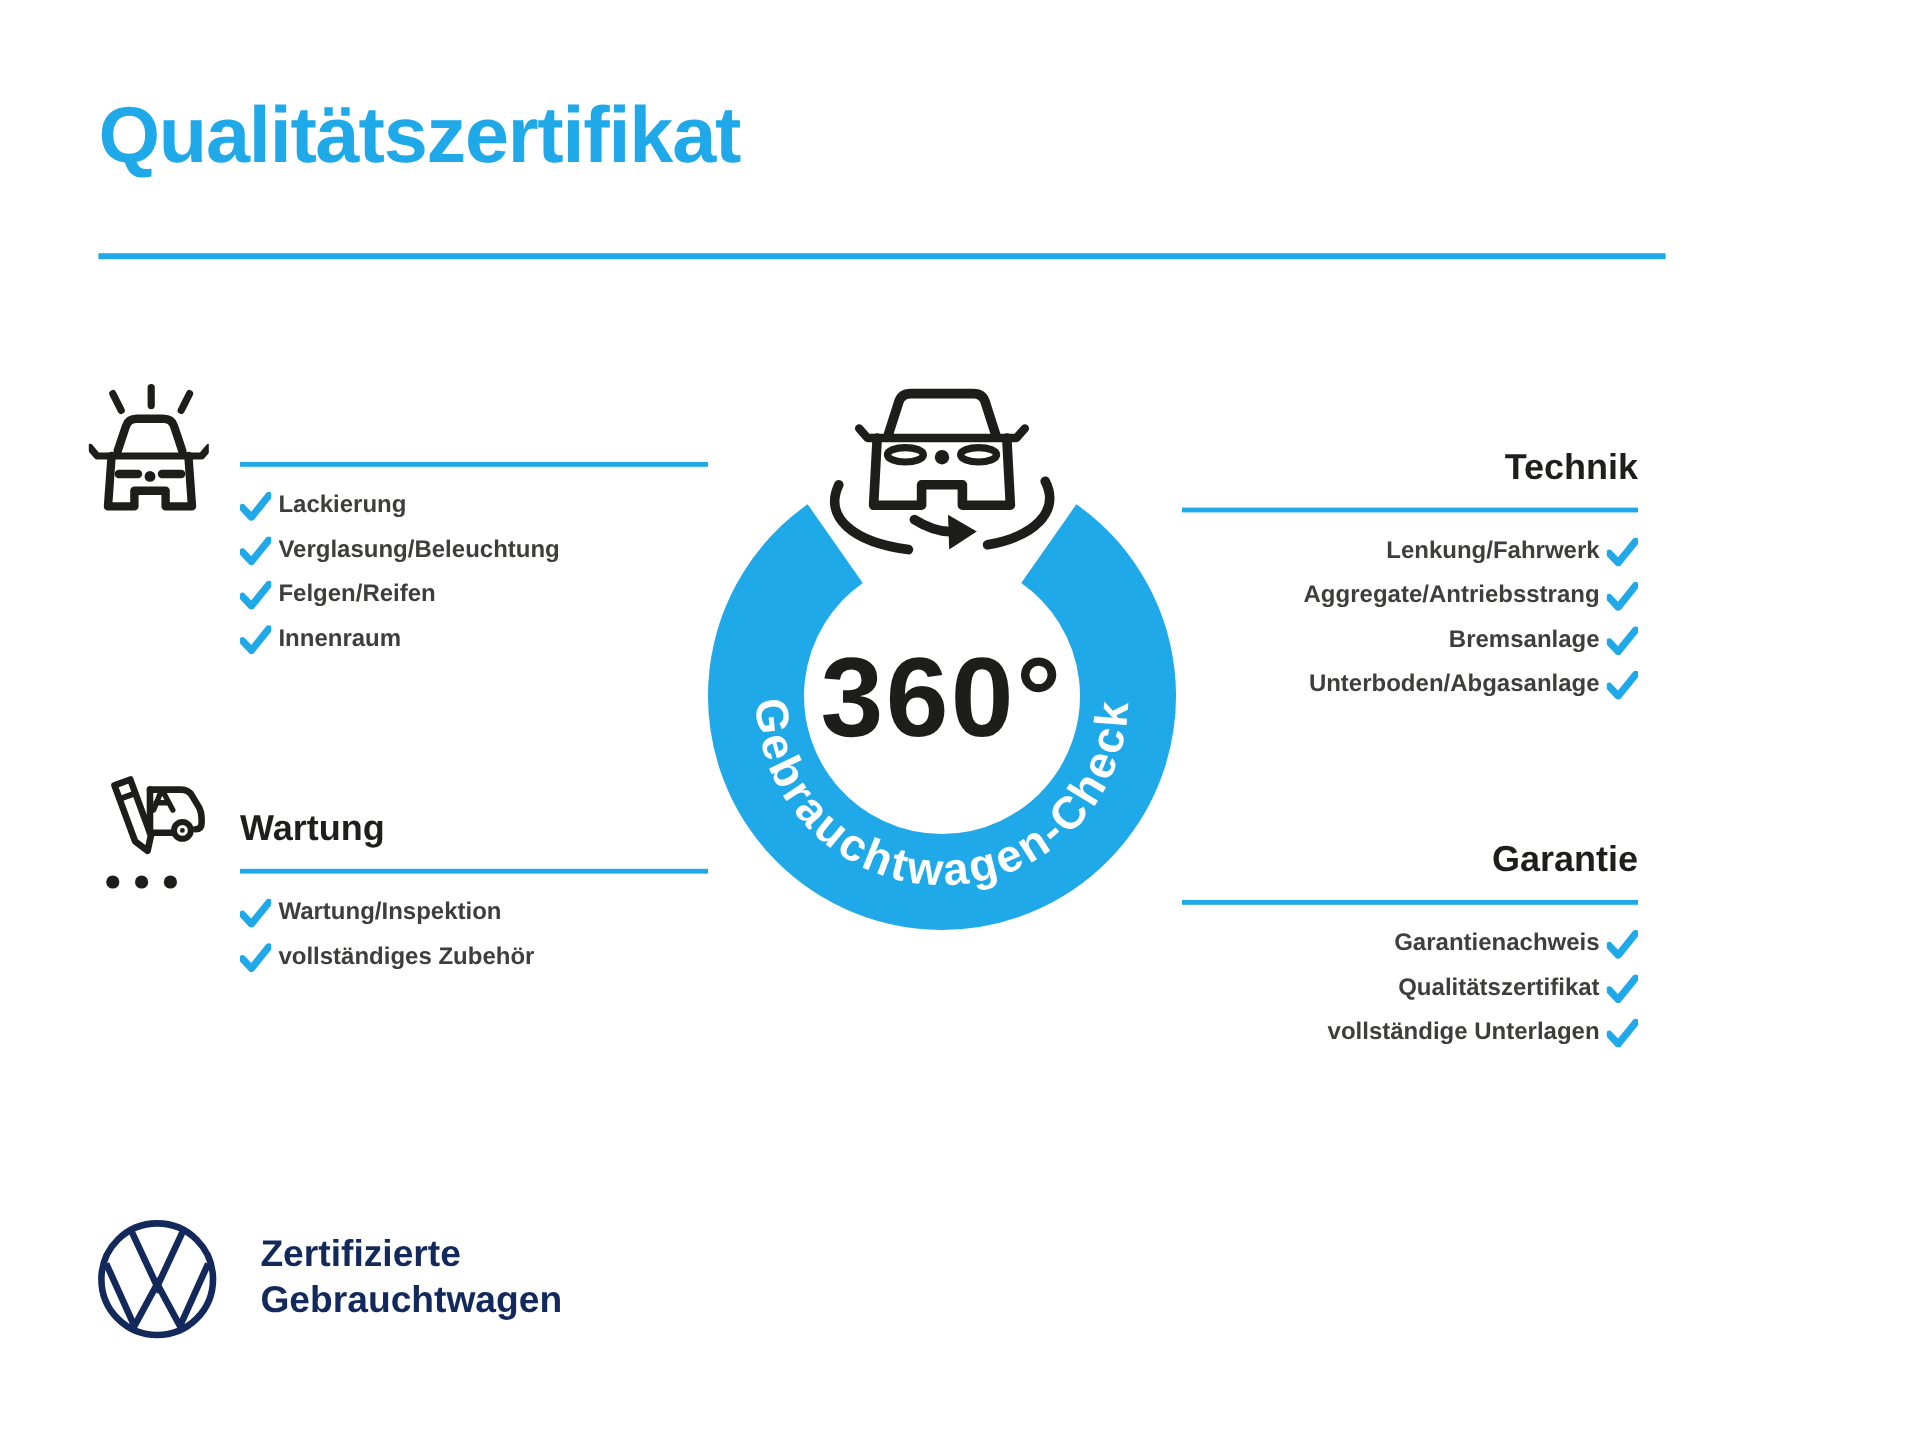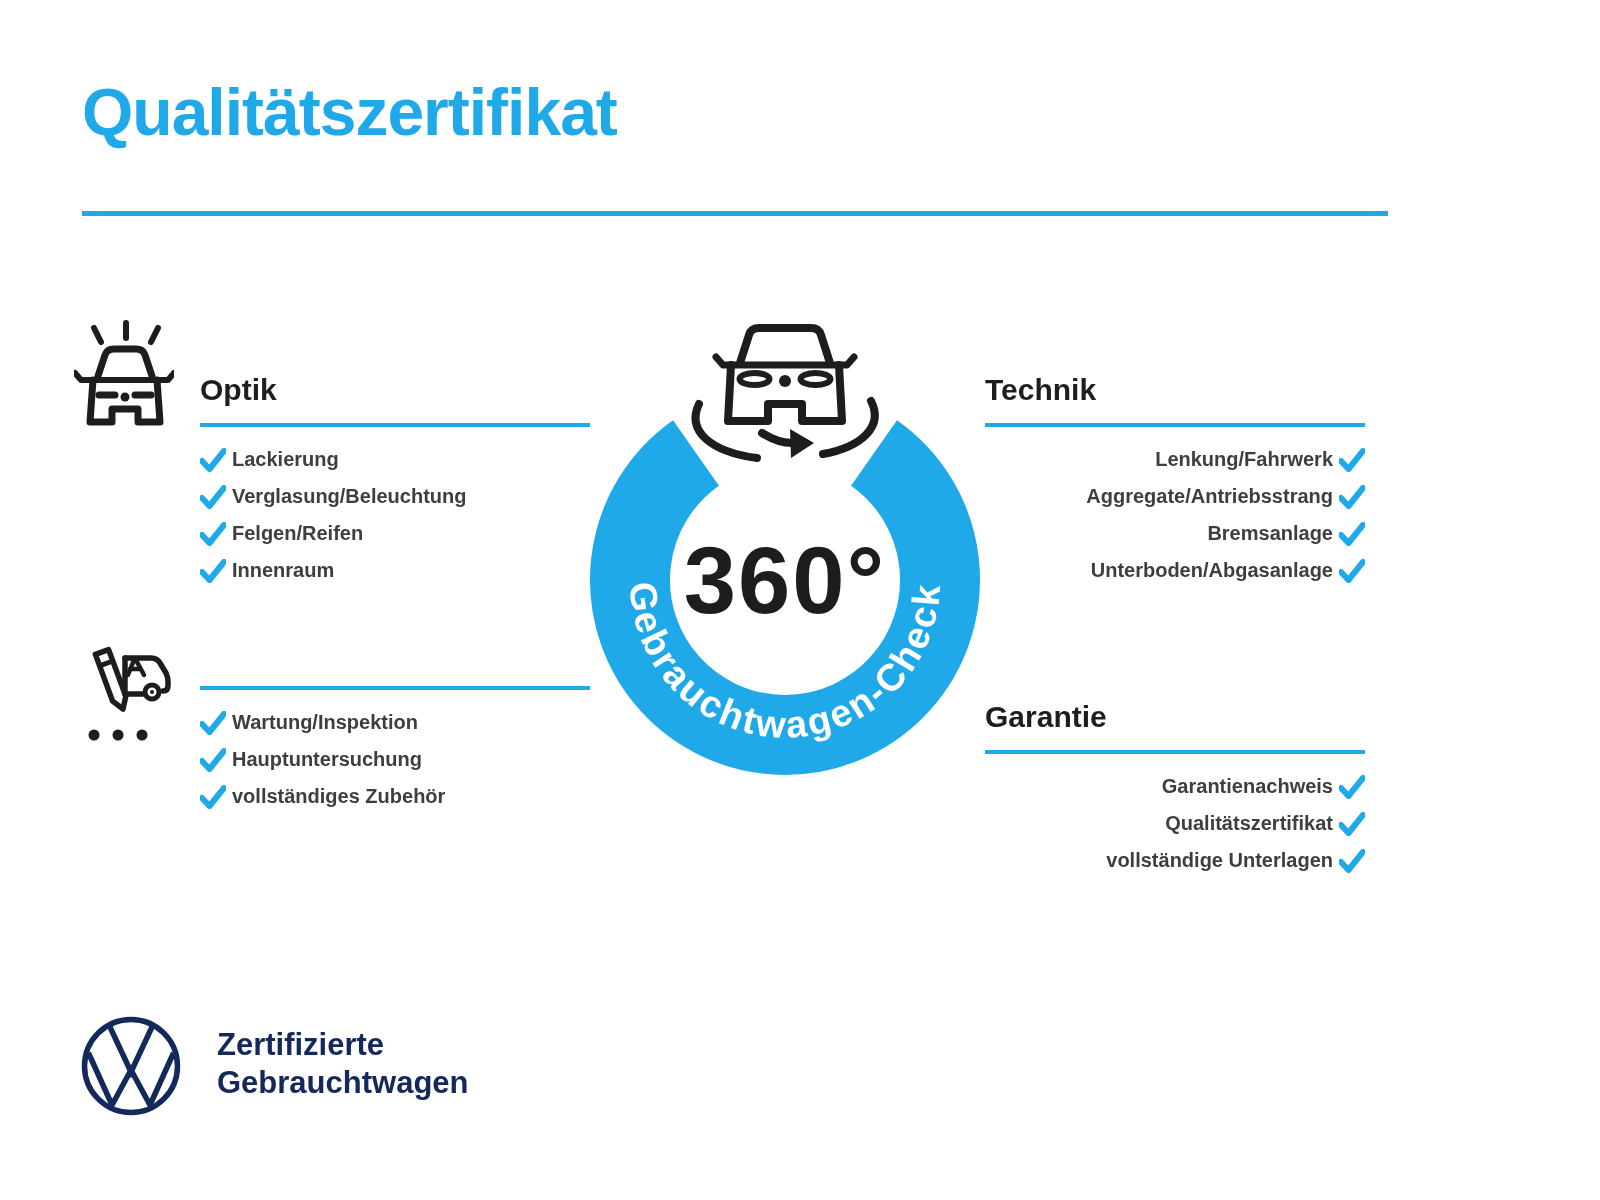--- a/index.html
+++ b/index.html
@@ -13,21 +13,21 @@
   }
   .title-rule{
     position:absolute;left:82px;top:211px;width:1466px;height:5px;background:#1FA9E8;
   }
   .col{position:absolute;width:390px;}
   .col h2{margin:0;font-size:30px;font-weight:bold;color:#1E1E1C;line-height:38px;}
   .col .rule{height:4px;background:#1FA9E8;margin-top:14px;}
   .col ul{list-style:none;margin:14px 0 0 0;padding:0;}
   .col li{display:flex;align-items:center;gap:6px;height:37px;
     font-size:20px;font-weight:bold;color:#3E3E3D;}
-  .col.right{width:380px;}
+  .col.right{text-align:right;width:380px;}
   .col.right li{flex-direction:row-reverse;}
   .col .check{flex:0 0 auto;}
   #sec-optik{left:200px;top:371px;}
   #sec-wartung{left:200px;top:672px;}
   #sec-technik{left:985px;top:371px;}
   #sec-garantie{left:985px;top:672px;margin-top:26px;}
   .icon{position:absolute;}
   #icon-optik{left:74px;top:318px;}
   #icon-wartung{left:78px;top:642px;}
   #icon-technik{left:1395px;top:318px;}
@@ -88,21 +88,20 @@
     <rect x="68" y="6" width="52" height="50" fill="#ffffff" stroke-width="6.5" stroke-linejoin="miter"></rect>
     <path d="M 79 33 L 90 45 L 110 19" stroke-width="7"></path>
   </svg>
 
   <svg id="icon-garantie" class="icon" width="78" height="95" viewBox="0 0 78 95" fill="none" stroke="#1D1D1B" stroke-linecap="round" stroke-linejoin="round">
     <path d="M 39 5 C 49 11 61 14 70 13 C 73 41 65 68 39 89 C 13 68 5 41 8 13 C 17 14 29 11 39 5 Z" stroke-width="6"></path>
     <path d="M 26 46 L 36 57 L 55 33" stroke-width="6"></path>
   </svg>
 
   <section id="sec-optik" class="col left">
-    <h2>Optik</h2>
     <div class="rule"></div>
     <ul>
       <li>
         <svg class="check" width="26" height="24" viewBox="0 0 26 24" fill="none">
             <path d="M 2 13 L 9.5 21 L 24 3" stroke="#1FA9E8" stroke-width="6" stroke-linecap="round" stroke-linejoin="round"></path>
           </svg>
         <span>Lackierung</span>
       </li>
       <li>
         <svg class="check" width="26" height="24" viewBox="0 0 26 24" fill="none">
@@ -119,33 +118,28 @@
       <li>
         <svg class="check" width="26" height="24" viewBox="0 0 26 24" fill="none">
             <path d="M 2 13 L 9.5 21 L 24 3" stroke="#1FA9E8" stroke-width="6" stroke-linecap="round" stroke-linejoin="round"></path>
           </svg>
         <span>Innenraum</span>
       </li>
     </ul>
   </section>
 
   <section id="sec-wartung" class="col left">
+    <h2>Wartung</h2>
     <div class="rule"></div>
     <ul>
       <li>
         <svg class="check" width="26" height="24" viewBox="0 0 26 24" fill="none">
             <path d="M 2 13 L 9.5 21 L 24 3" stroke="#1FA9E8" stroke-width="6" stroke-linecap="round" stroke-linejoin="round"></path>
           </svg>
         <span>Wartung/Inspektion</span>
-      </li>
-      <li>
-        <svg class="check" width="26" height="24" viewBox="0 0 26 24" fill="none">
-            <path d="M 2 13 L 9.5 21 L 24 3" stroke="#1FA9E8" stroke-width="6" stroke-linecap="round" stroke-linejoin="round"></path>
-          </svg>
-        <span>Hauptuntersuchung</span>
       </li>
       <li>
         <svg class="check" width="26" height="24" viewBox="0 0 26 24" fill="none">
             <path d="M 2 13 L 9.5 21 L 24 3" stroke="#1FA9E8" stroke-width="6" stroke-linecap="round" stroke-linejoin="round"></path>
           </svg>
         <span>vollständiges Zubehör</span>
       </li>
     </ul>
   </section>
 

